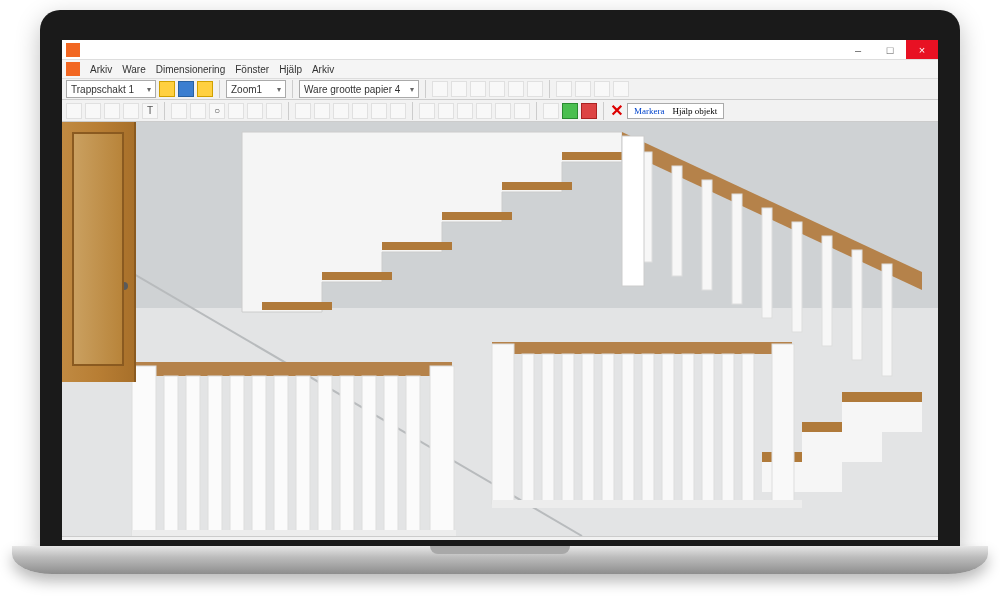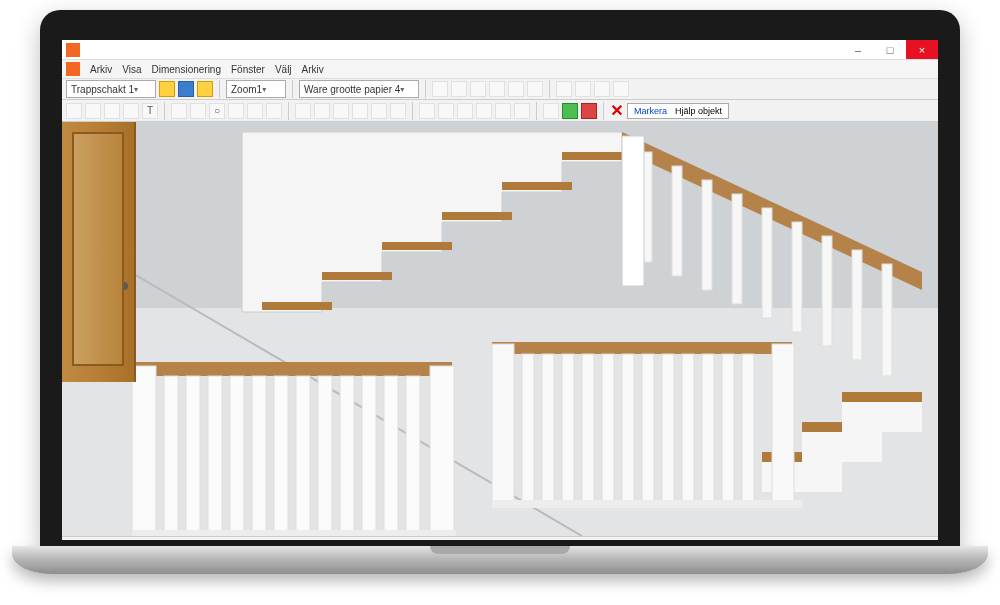--- a/index.html
+++ b/index.html
@@ -23,25 +23,25 @@
   .menubar { height:18px; background:#f5f5f5; display:flex; align-items:center; padding:0 4px; gap:10px; font-size:10px; color:#333; }
   .menubar .mbi { width:14px; height:14px; background:#f26722; }
 
   
   .toolbar { height:22px; background:#f2f2f2; border-top:1px solid #ddd; border-bottom:1px solid #ccc; display:flex; align-items:center; padding:0 4px; gap:3px; }
   .toolbtn { width:16px; height:16px; display:flex; align-items:center; justify-content:center; font-size:10px; color:#555; background:#f8f8f8; border:1px solid #e0e0e0; }
   .toolbtn.y { background:#ffd040; border-color:#d0a000;}
   .toolbtn.b { background:#3b7ed0; border-color:#2860a0;}
   .toolbtn.g { background:#4bbf50; border-color:#2a8a30;}
   .sep { width:1px; height:18px; background:#ccc; margin:0 3px; }
-  .drop { min-width:90px; height:18px; background:#fff; border:1px solid #aaa; display:flex; align-items:center; justify-content:flex-start; padding:0 4px; font-size:10px; color:#333; }
+  .drop { min-width:90px; height:18px; background:#fff; border:1px solid #aaa; display:flex; align-items:center; justify-content:space-between; padding:0 4px; font-size:10px; color:#333; }
   .drop .chev { font-size:8px; color:#666; }
 
   .toolbar2 { height:22px; background:#f2f2f2; border-bottom:1px solid #ccc; display:flex; align-items:center; padding:0 4px; gap:3px; }
-  .hint { height:16px; background:#fff; border:1px solid #aaa; display:flex; align-items:center; padding:0 6px; font-size:9px; gap:8px;}
+  .hint { height:16px; background:#fff; border:1px solid #aaa; display:flex; align-items:center; padding:0 6px; font-size:9px; gap:8px;font-family:Liberation Serif, serif;}
   .hint .markera { color:#0044cc; }
   .redx { color:#d00; font-weight:bold; width:14px; text-align:center;}
 
   
   .viewport { position:relative; height:414px; background:linear-gradient(#d5d8da,#cfd3d5 45%, #e1e3e4 45%, #dbdddd); overflow:hidden; }
   
   .diag { position:absolute; left:0; top:0; width:100%; height:100%; }
 
   
   .door { position:absolute; left:0; top:0; width:74px; height:260px; background:linear-gradient(90deg,#c08a42,#b87e34,#a8702a); border-right:2px solid #8a5a20; }
@@ -62,24 +62,24 @@
       <div class="winbtns">
         <div class="winbtn">–</div>
         <div class="winbtn">□</div>
         <div class="winbtn close">×</div>
       </div>
     </div>
 
     <div class="menubar">
       <div class="mbi"></div>
       <span>Arkiv</span>
-      <span>Visa</span>
+      <span>Ware</span>
       <span>Dimensionering</span>
       <span>Fönster</span>
-      <span>Välj</span>
+      <span>Hjälp</span>
       <span>Arkiv</span>
     </div>
 
     <div class="toolbar">
       <div class="drop">
         <span>Trappschakt 1</span>
         <span class="chev">▾</span>
       </div>
       <div class="toolbtn y"></div>
       <div class="toolbtn b"></div>

